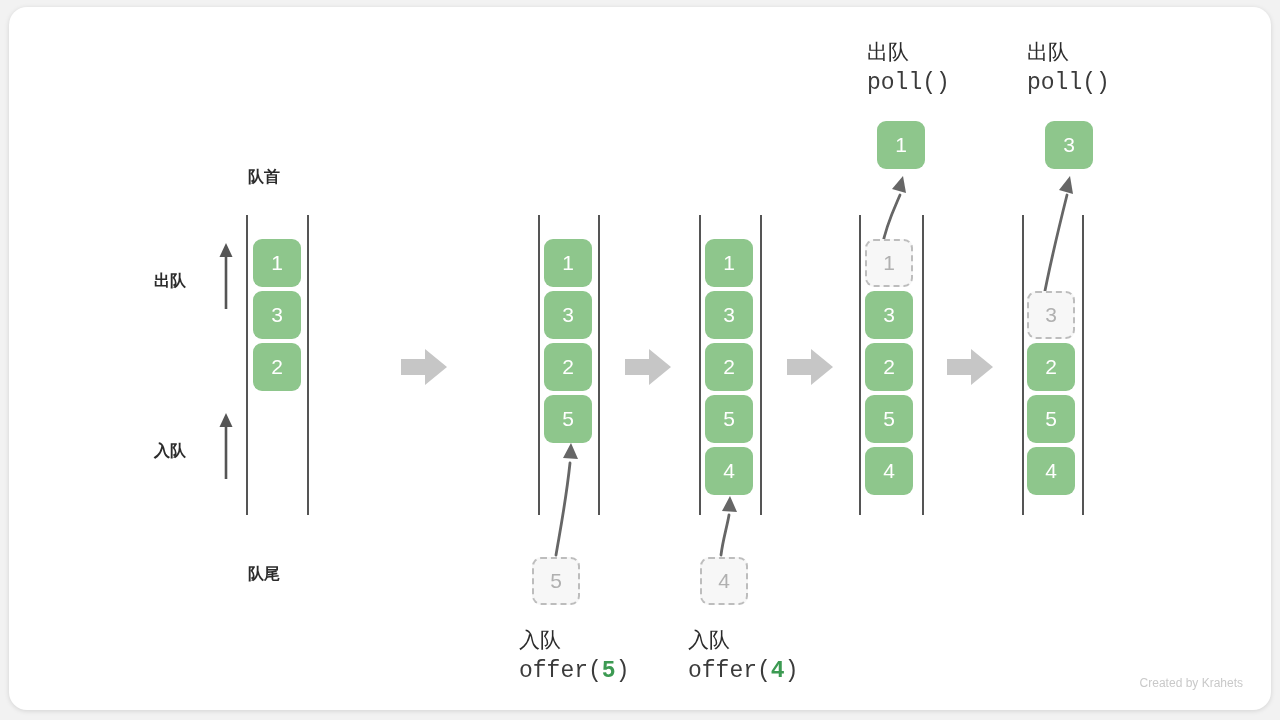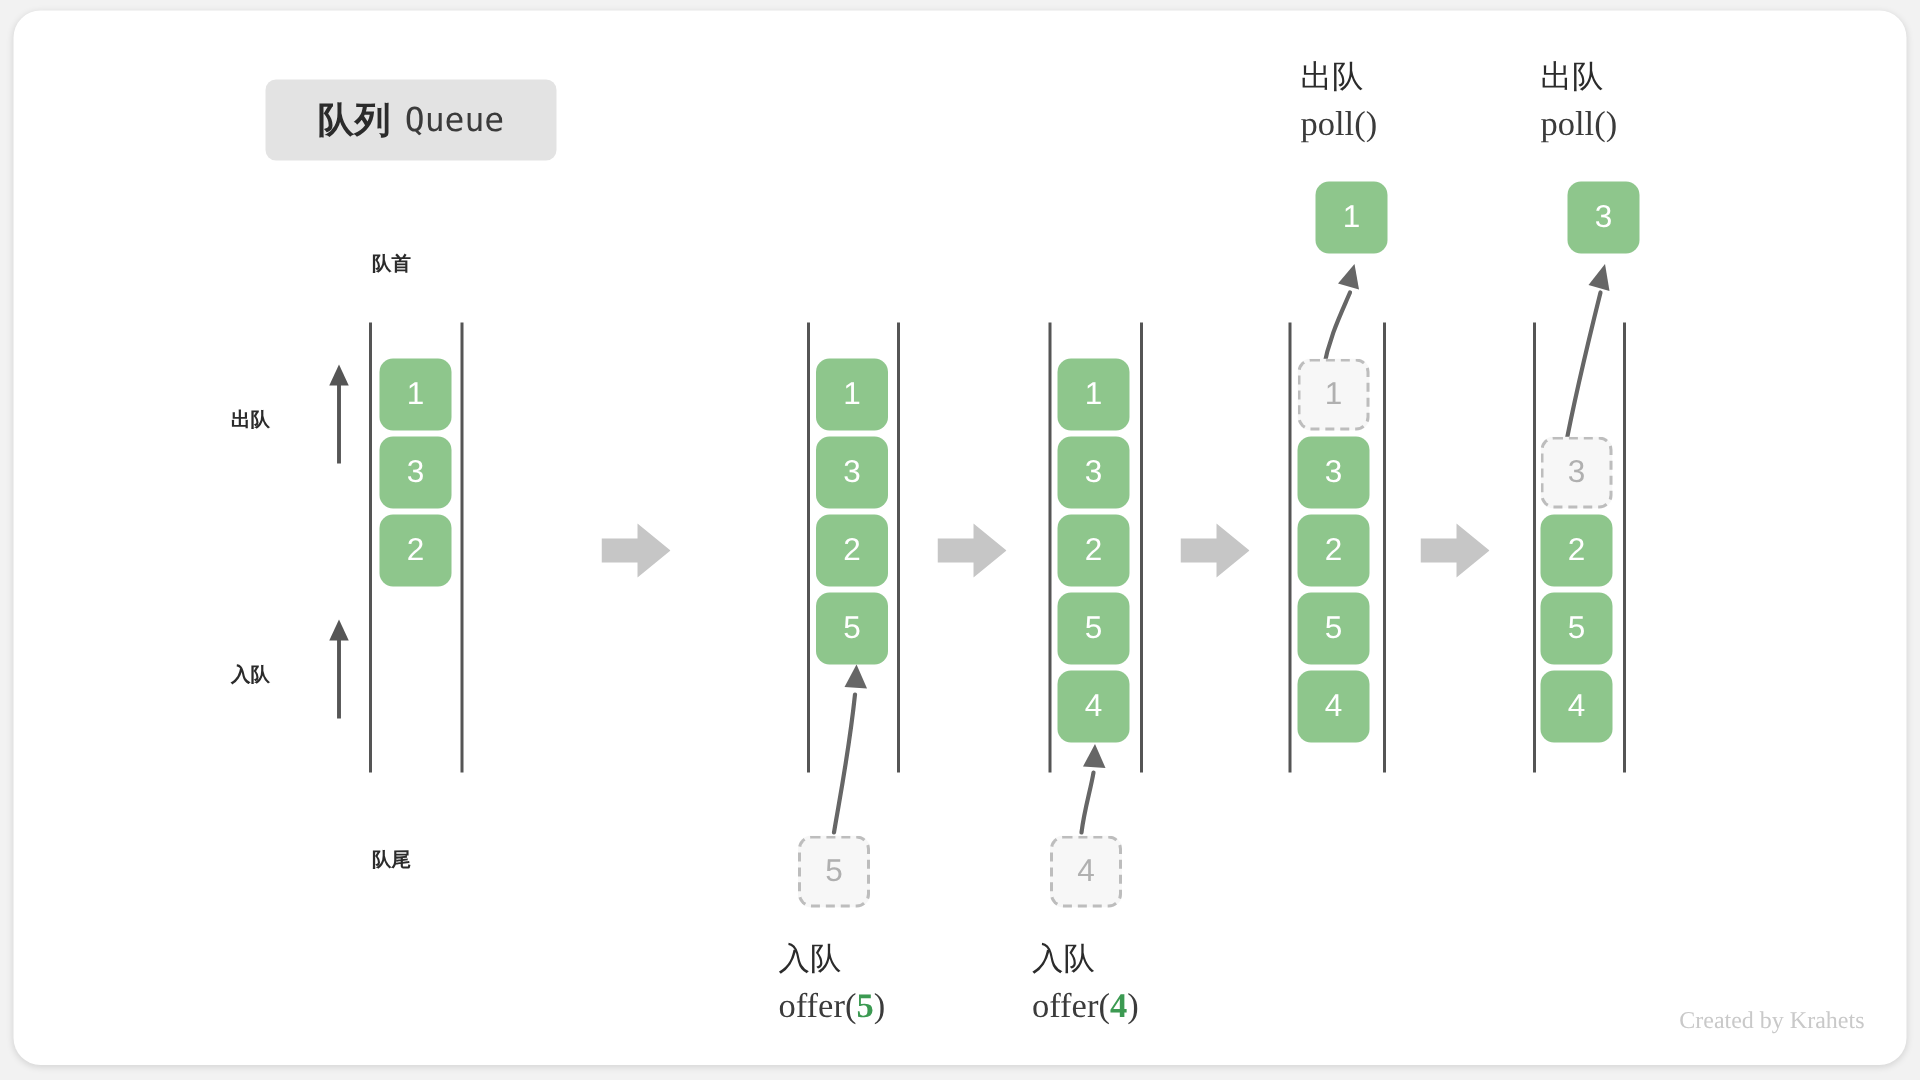--- a/index.html
+++ b/index.html
@@ -54,39 +54,39 @@
   .title-en {
     font-family: "DejaVu Sans Mono", "Liberation Mono", monospace;
     font-size: 22px;
     color: #3b3b3b;
     margin-left: 9px;
   }
 
   
   .lbl-cn {
     position: absolute;
-    font-size: 13px;
+    font-size: 16px;
     font-weight: bold;
     color: #2b2b2b;
     white-space: nowrap;
   }
   .op-label {
     position: absolute;
     white-space: nowrap;
     text-align: left;
   }
   .op-label .cn {
     display: block;
     font-size: 21px;
     color: #2b2b2b;
     line-height: 30px;
   }
   .op-label .code {
     display: block;
-    font-family: Liberation Serif, serif;
+    font-family: Liberation Mono, monospace;
     font-size: 23px;
     color: #3b3b3b;
     line-height: 32px;
   }
   .op-label .code .arg { color: #3c9a52; font-weight: bold; }
 
   
   .rail {
     position: absolute;
     width: 2px;
@@ -124,36 +124,32 @@
   .mini-arrow { position: absolute; }
 
   
   .move-arrow { position: absolute; }
 
   
   .credit {
     position: absolute;
     right: 28px;
     bottom: 20px;
-    font-family: Liberation Serif, serif;
-    font-size: 16px;
+    font-family: Liberation Sans, sans-serif;
+    font-size: 12px;
     color: #c9c9c9;
     white-space: nowrap;
   }
 </style>
 </head>
 <body>
 
 <div class="page">
 <div class="card">
 
-  <div class="title-chip">
-    <span class="title-cn">队列</span>
-    <span class="title-en">Queue</span>
-  </div>
 
   <div class="lbl-cn" style="left:239px; top:160px;">队首</div>
   <div class="lbl-cn" style="left:239px; top:557px;">队尾</div>
 
   <div class="lbl-cn" style="left:145px; top:264px;">出队</div>
   <svg class="mini-arrow" style="left:206px; top:234px;" width="22" height="70" viewBox="0 0 22 70">
     <line x1="11" y1="68" x2="11" y2="12" stroke="#555" stroke-width="2.6"></line>
     <polygon points="11,2 4.5,16 17.5,16" fill="#555"></polygon>
   </svg>
 

